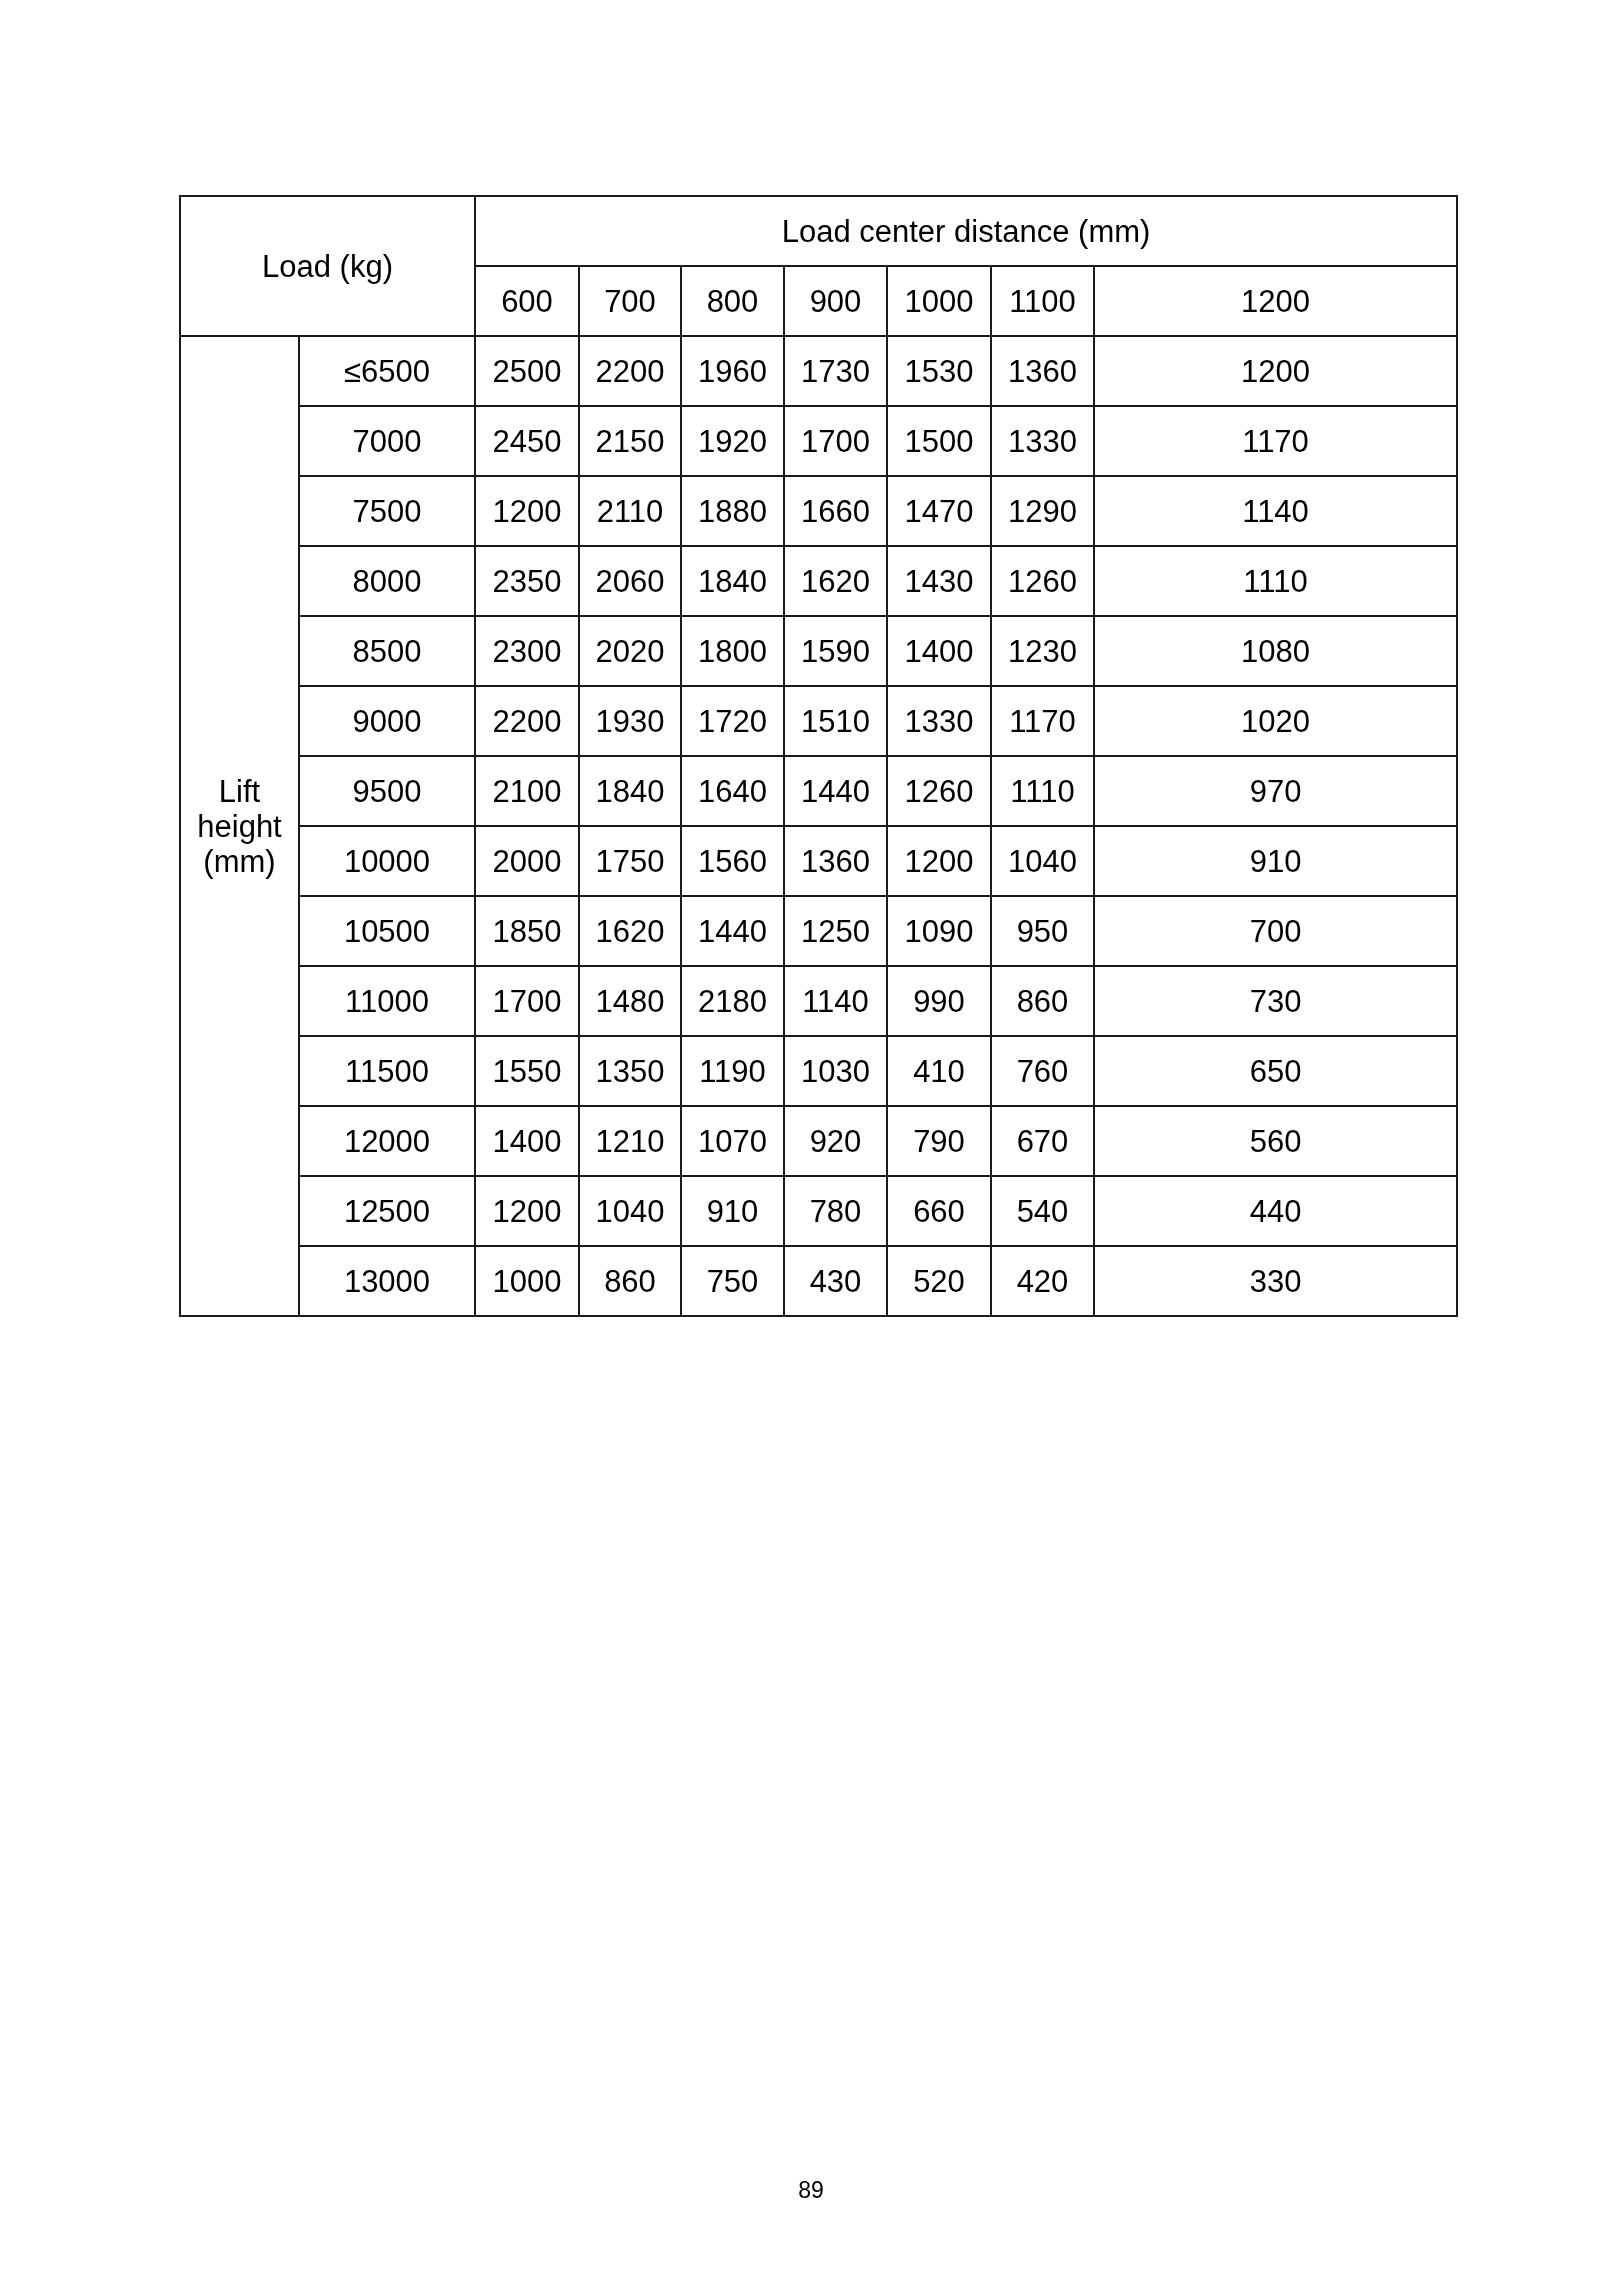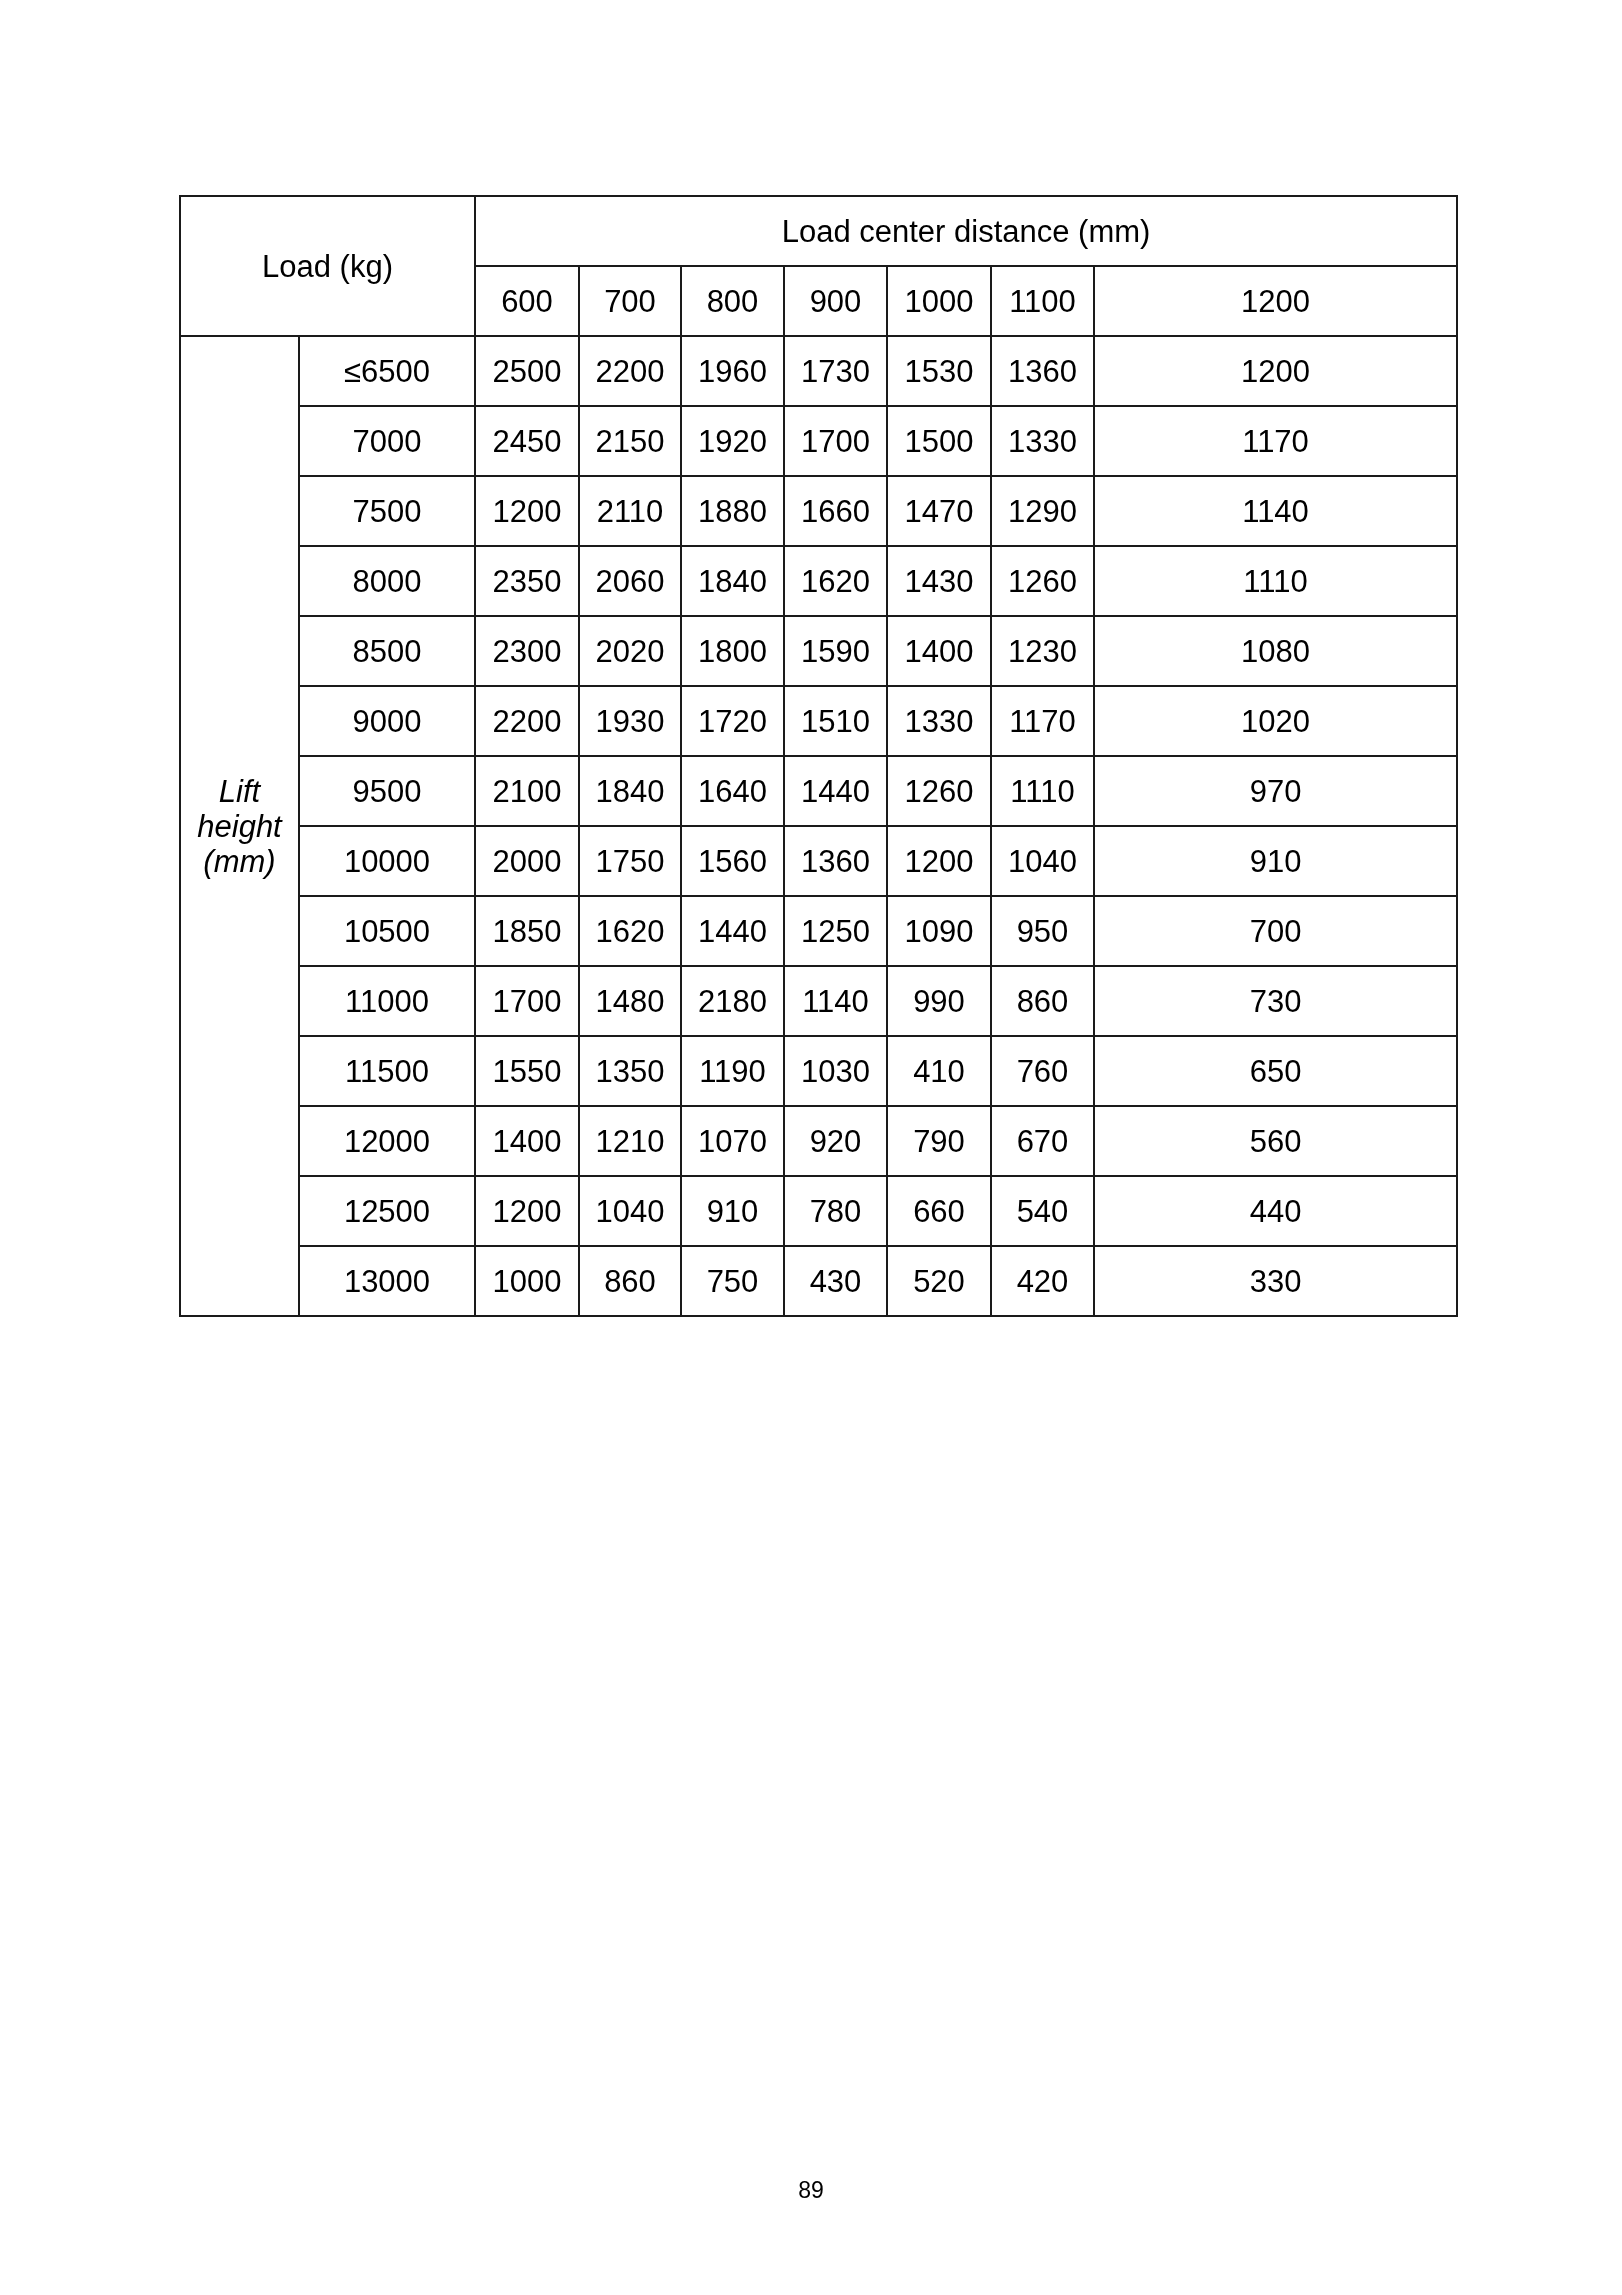--- a/index.html
+++ b/index.html
@@ -11,21 +11,21 @@
     width: 1276px;
   }
   table.cap td {
     border: 2px solid #1a1a1a;
     text-align: center; vertical-align: middle;
     font-size: 31px; line-height: 35px; padding: 0;
     height: 68px;
   }
   table.cap tr.h1 td { height: 68px; margin-left: 48px; }
   td.corner { font-size: 31px; }
-  td.lift { line-height: 38px; font-style: italic; }
+  td.lift { line-height: 38px; }
   .pagenum { position: absolute; top: 2169px; left: 0; width: 1622px; text-align: center;
              font-size: 23px; margin-top: 8px; }
 </style>
 </head>
 <body>
 
 <table class="cap">
   <colgroup>
     <col style="width:119px">
     <col style="width:176px">

